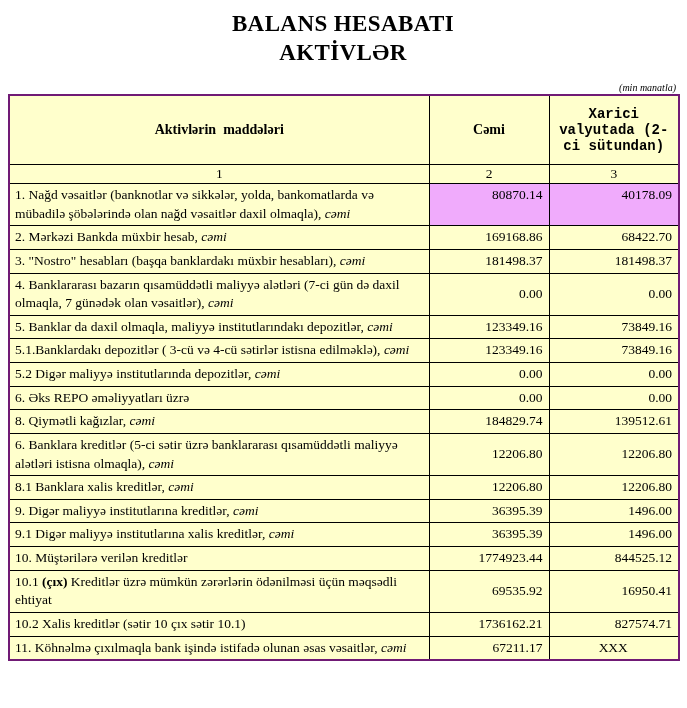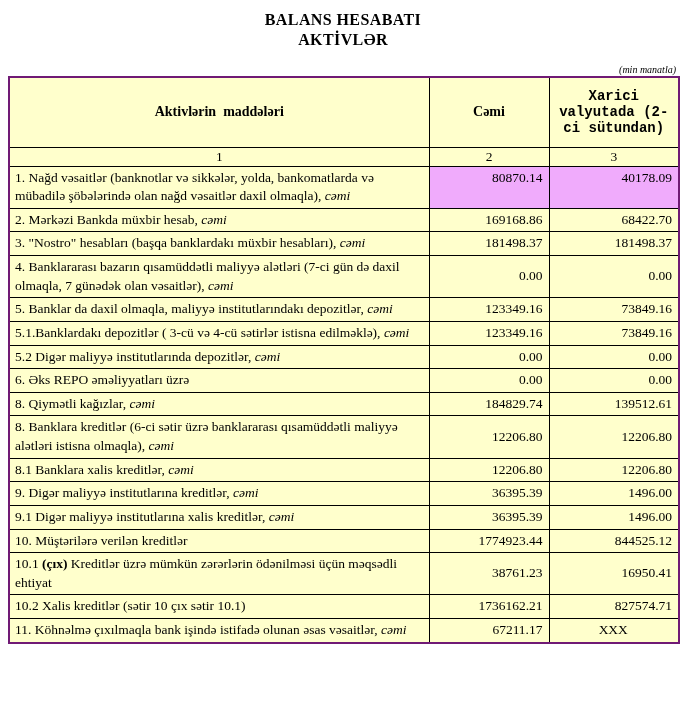--- a/index.html
+++ b/index.html
@@ -9,21 +9,21 @@
     background: #ffffff;
     color: #000000;
     font-family: "Liberation Serif", "DejaVu Serif", serif;
   }
   body { width: 687px; min-height: 708px; }
   .doc { padding: 8px 9px 12px 8px; }
 
   .title-block { text-align: center; margin-top: 2px; }
   .title-line {
     font-weight: bold;
-    font-size: 16px;
+    font-size: 23px;
     line-height: 1.25;
     letter-spacing: 0.4px;
   }
 
   .unit-note {
     text-align: right;
     font-style: italic;
     font-size: 10px;
     margin: 14px 2px 1px 0;
   }
@@ -138,21 +138,21 @@
     <td class="c-label"><span class="t">6. Əks REPO əməliyyatları üzrə</span><span class="b"></span><span class="t"></span><span class="i"></span></td>
     <td class="c-val">0.00</td>
     <td class="c-val">0.00</td>
   </tr>
         <tr>
     <td class="c-label"><span class="t">8. Qiymətli kağızlar,</span><span class="b"></span><span class="t"></span><span class="i"> cəmi</span></td>
     <td class="c-val">184829.74</td>
     <td class="c-val">139512.61</td>
   </tr>
         <tr>
-    <td class="c-label"><span class="t">8. Banklara kreditlər (6-ci sətir üzrə banklararası qısamüddətli maliyyə alətləri istisna olmaqla),</span><span class="b"></span><span class="t"></span><span class="i"> cəmi</span></td>
+    <td class="c-label"><span class="t">6. Banklara kreditlər (5-ci sətir üzrə banklararası qısamüddətli maliyyə alətləri istisna olmaqla),</span><span class="b"></span><span class="t"></span><span class="i"> cəmi</span></td>
     <td class="c-val">12206.80</td>
     <td class="c-val">12206.80</td>
   </tr>
         <tr>
     <td class="c-label"><span class="t">8.1 Banklara xalis kreditlər,</span><span class="b"></span><span class="t"></span><span class="i"> cəmi</span></td>
     <td class="c-val">12206.80</td>
     <td class="c-val">12206.80</td>
   </tr>
         <tr>
     <td class="c-label"><span class="t">9. Digər maliyyə institutlarına kreditlər,</span><span class="b"></span><span class="t"></span><span class="i"> cəmi</span></td>
@@ -164,21 +164,21 @@
     <td class="c-val">36395.39</td>
     <td class="c-val">1496.00</td>
   </tr>
         <tr>
     <td class="c-label"><span class="t">10. Müştərilərə verilən kreditlər</span><span class="b"></span><span class="t"></span><span class="i"></span></td>
     <td class="c-val">1774923.44</td>
     <td class="c-val">844525.12</td>
   </tr>
         <tr>
     <td class="c-label"><span class="t">10.1 </span><span class="b">(çıx)</span><span class="t"> Kreditlər üzrə mümkün zərərlərin ödənilməsi üçün məqsədli ehtiyat</span><span class="i"></span></td>
-    <td class="c-val">38761.23</td>
+    <td class="c-val">69535.92</td>
     <td class="c-val">16950.41</td>
   </tr>
         <tr>
     <td class="c-label"><span class="t">10.2 Xalis kreditlər (sətir 10 çıx sətir 10.1)</span><span class="b"></span><span class="t"></span><span class="i"></span></td>
     <td class="c-val">1736162.21</td>
     <td class="c-val">827574.71</td>
   </tr>
         <tr>
     <td class="c-label"><span class="t">11. Köhnəlmə çıxılmaqla bank işində istifadə olunan əsas vəsaitlər,</span><span class="b"></span><span class="t"></span><span class="i"> cəmi</span></td>
     <td class="c-val">67211.17</td>

